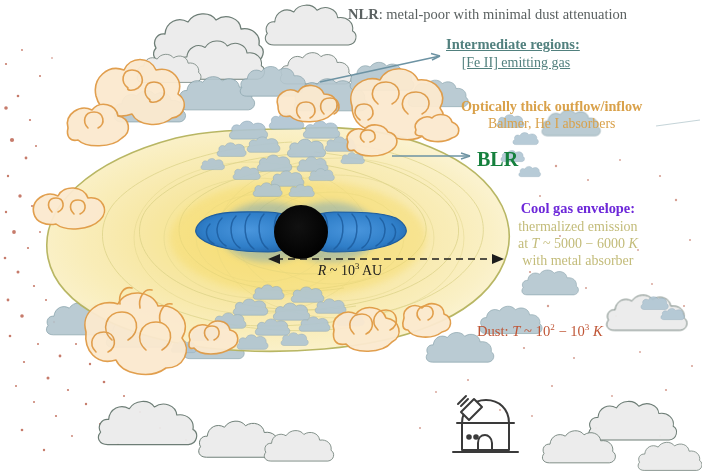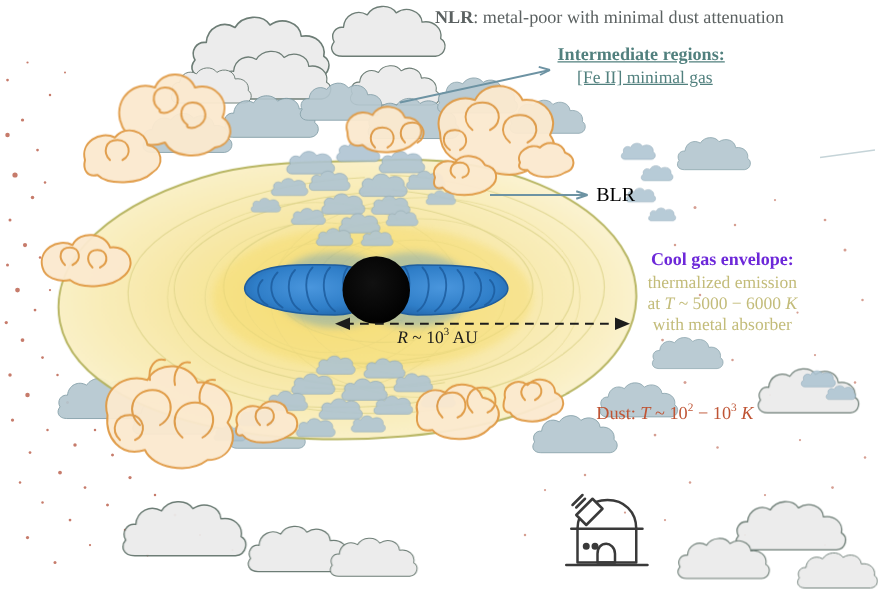--- a/index.html
+++ b/index.html
@@ -15,21 +15,21 @@
   .ital{font-style:italic;}
   sup{font-size:.62em;vertical-align:super;line-height:0;}
 
   #lbl-nlr{left:348px;top:6px;font-size:14.5px;color:#5b6161;}
   #lbl-inter{left:446px;top:36px;font-size:14px;color:#51807e;text-align:center;text-decoration:underline;}
   #lbl-inter .hd{font-size:14.5px;}
   #lbl-inter .l2{display:block;margin-left:6px;}
   #lbl-out{left:461px;top:98px;font-size:13.8px;color:#d9a14a;text-align:center;}
   #lbl-out .hd{font-size:14.2px;}
   #lbl-out .l2{display:block;}
-  #lbl-blr{left:477px;top:147px;font-size:16px;font-weight:normal;color:#000000;}
+  #lbl-blr{left:477px;top:147px;font-size:20px;font-weight:bold;color:#15803d;}
   #lbl-cool{left:518px;top:200px;font-size:14px;color:#c3bc7a;text-align:center;}
   #lbl-cool .hd{font-size:14.4px;color:#6d28d9;}
   #lbl-cool .l{display:block;}
   #lbl-dust{left:477px;top:323px;font-size:14.6px;color:#bf5434;}
   #lbl-dust .hd{font-weight:normal;}
   #lbl-r{left:350px;top:262px;font-size:14px;color:#1c1c1c;transform:translateX(-50%);}
 </style>
 </head>
 <body>
 
@@ -426,23 +426,27 @@
 
     <line x1="656" y1="126" x2="700" y2="120" stroke="#9fb8bf" stroke-width="1.2" opacity="0.6"></line>
   </svg>
 
   <div class="lbl" id="lbl-nlr">
     <span class="hd">NLR</span><span>: metal-poor with minimal dust attenuation</span>
   </div>
 
   <div class="lbl" id="lbl-inter">
     <span class="hd">Intermediate regions:</span>
-    <span class="l2">[Fe II] minimal gas</span>
-  </div>
-
+    <span class="l2">[Fe II] emitting gas</span>
+  </div>
+
+  <div class="lbl" id="lbl-out">
+    <span class="hd">Optically thick outflow/inflow</span>
+    <span class="l2">Balmer, He I absorbers</span>
+  </div>
 
   <div class="lbl" id="lbl-blr">
     <span>BLR</span>
   </div>
 
   <div class="lbl" id="lbl-cool">
     <span class="hd l">Cool gas envelope:</span>
     <span class="l">thermalized emission</span>
     <span class="l"><span>at </span><span class="ital">T</span><span> ~ 5000 − 6000 </span><span class="ital">K</span></span>
     <span class="l">with metal absorber</span>

